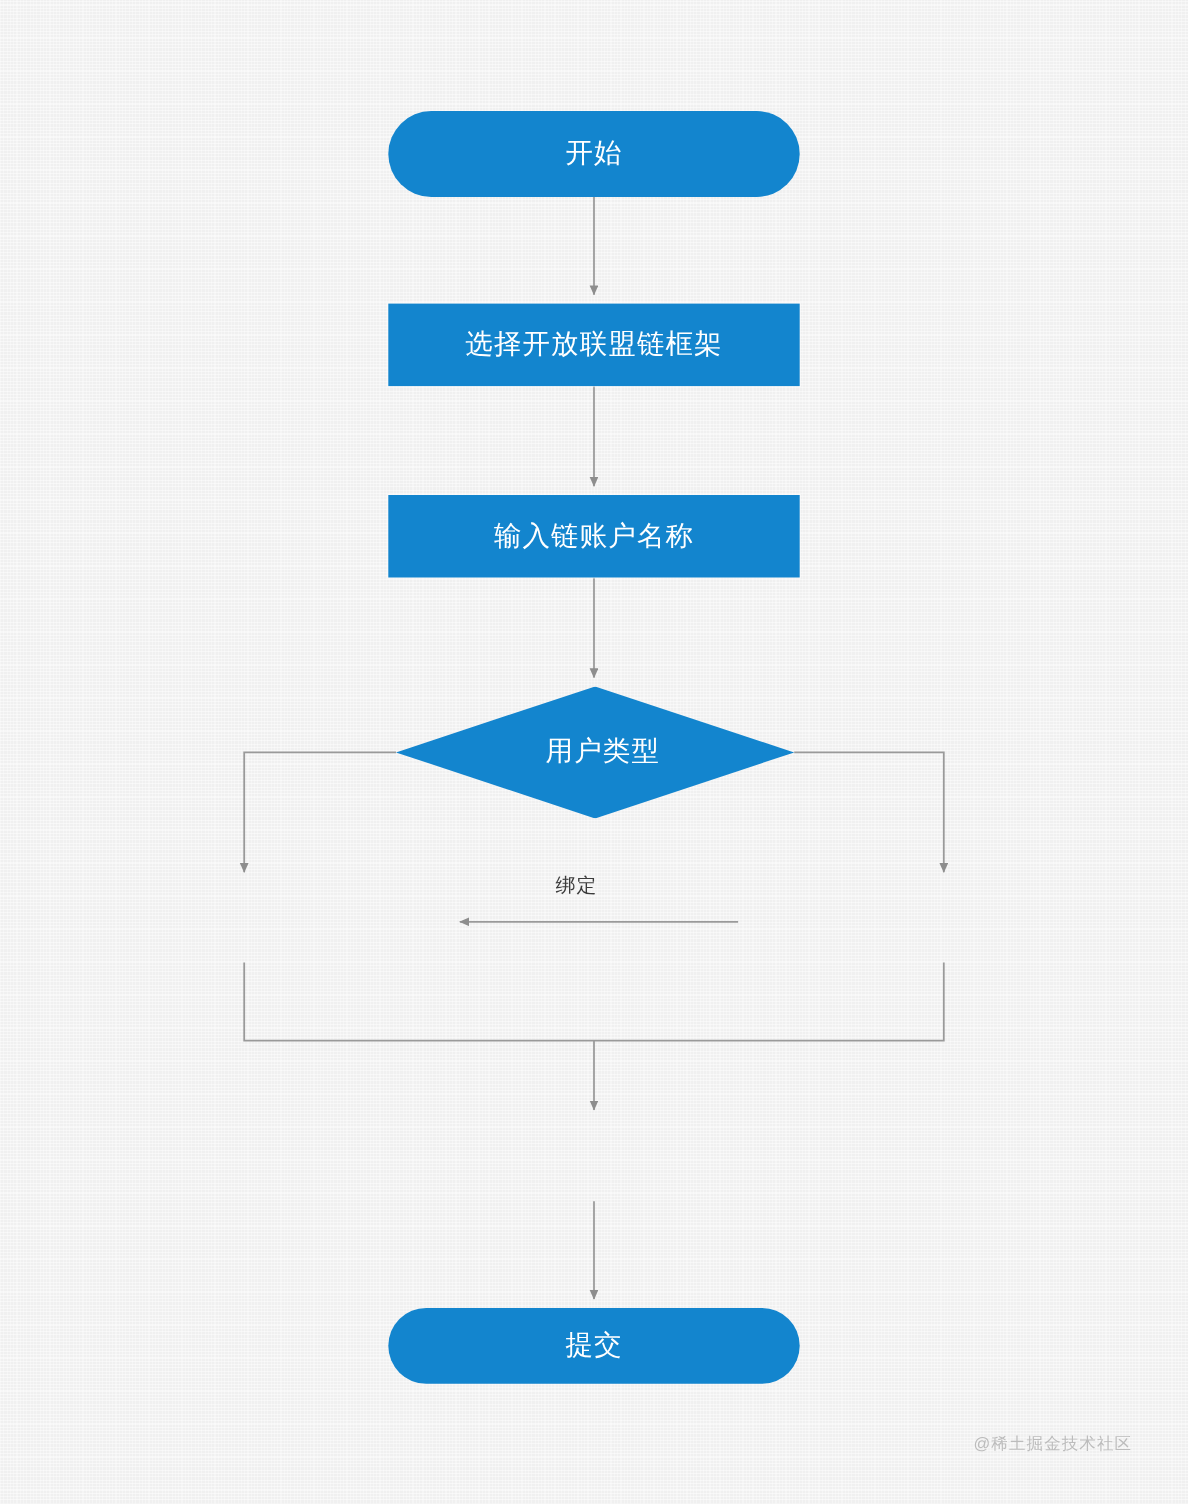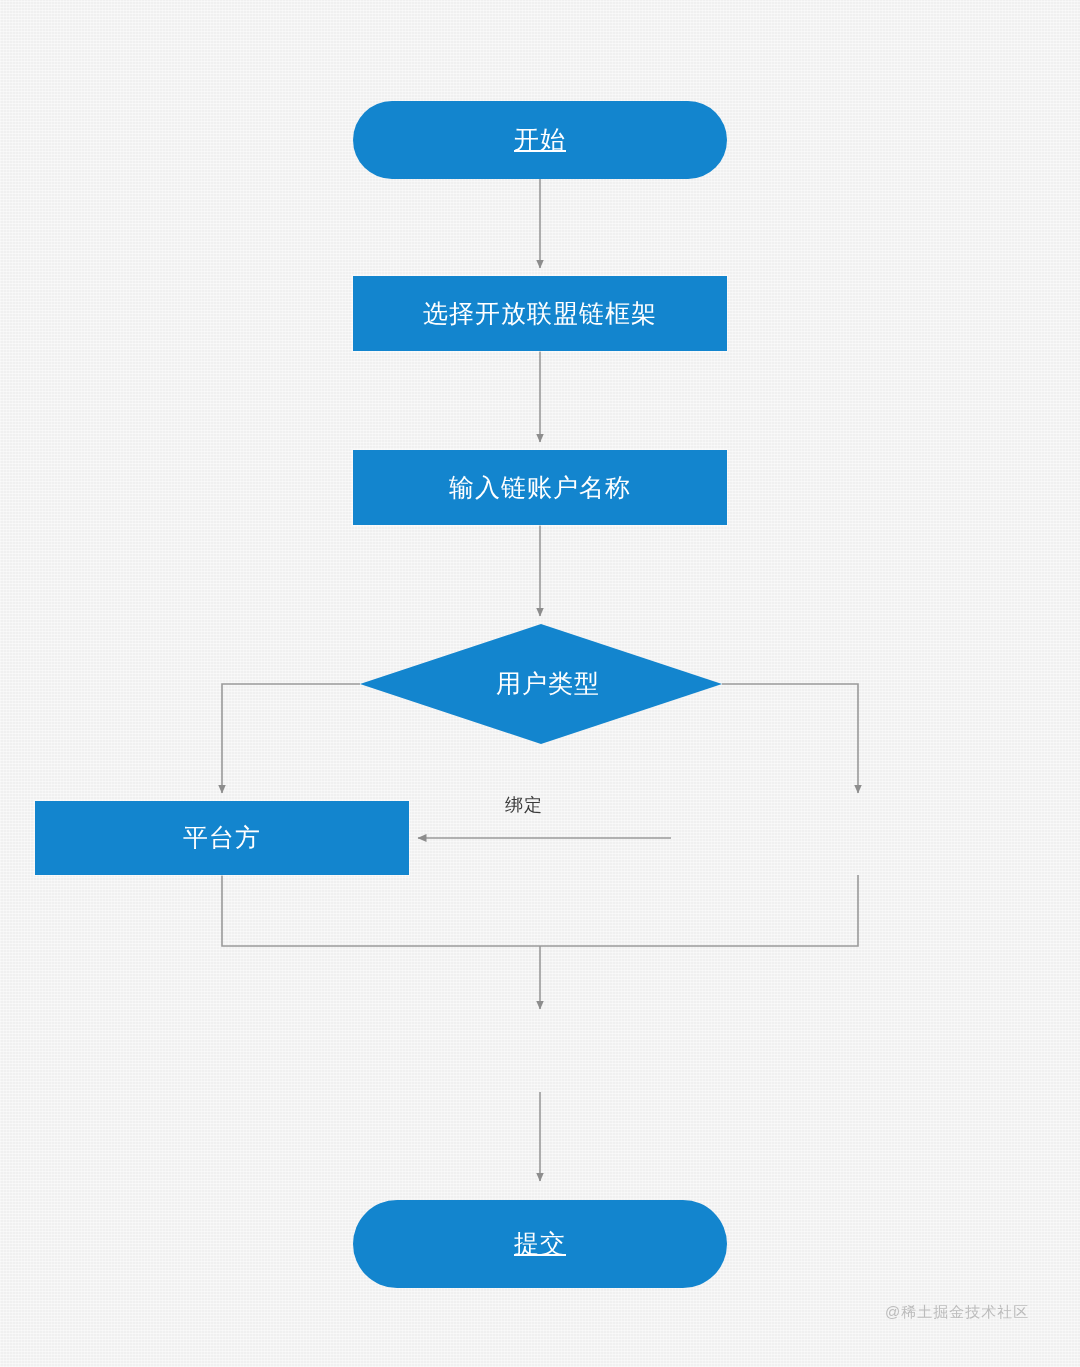--- a/index.html
+++ b/index.html
@@ -45,21 +45,20 @@
     text-align: center;
     line-height: 1.1;
   }
   .node.rect {
     background: #1385ce;
     box-shadow: 0 0 0 1px rgba(255,255,255,0.55);
   }
   .node.pill {
     background: #1385ce;
     border-radius: 999px;
-    text-decoration: underline;
   }
   .node.diamond {
     background: transparent;
     box-shadow: none;
   }
   .diamond-shape {
     position: absolute;
     inset: 0;
     background: #1385ce;
     clip-path: polygon(50% 0%, 100% 50%, 50% 100%, 0% 50%);
@@ -127,27 +126,24 @@
 
   <div class="node rect" style="left:353px; top:450px; width:374px; height:75px;">
     <span>输入链账户名称</span>
   </div>
 
   <div class="node diamond" style="left:360px; top:624px; width:362px; height:120px;">
     <span class="diamond-shape"></span>
     <span class="diamond-label">用户类型</span>
   </div>
 
-  <div class="node rect" style="left:35px; top:801px; width:374px; height:74px;">
-    <span>平台方</span>
-  </div>
 
 
 
-  <div class="node pill" style="left:353px; top:1189px; width:374px; height:88px;margin-top:11px;">
+  <div class="node pill" style="left:353px; top:1189px; width:374px; height:69px;">
     <span>提交</span>
   </div>
 
   <div class="edge-label" style="left:505px; top:793px;">绑定</div>
 
   <div class="watermark" style="left:885px; top:1303px;">@稀土掘金技术社区</div>
 
 </div>
 
 </body></html>

